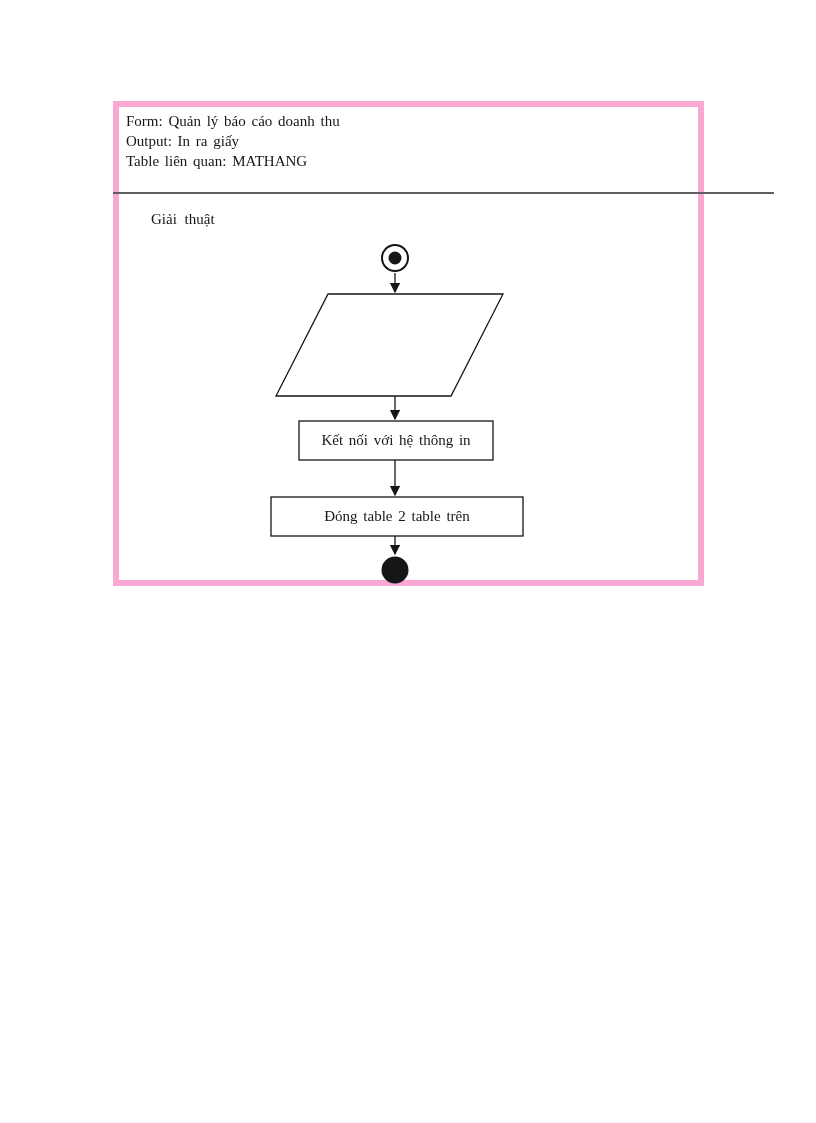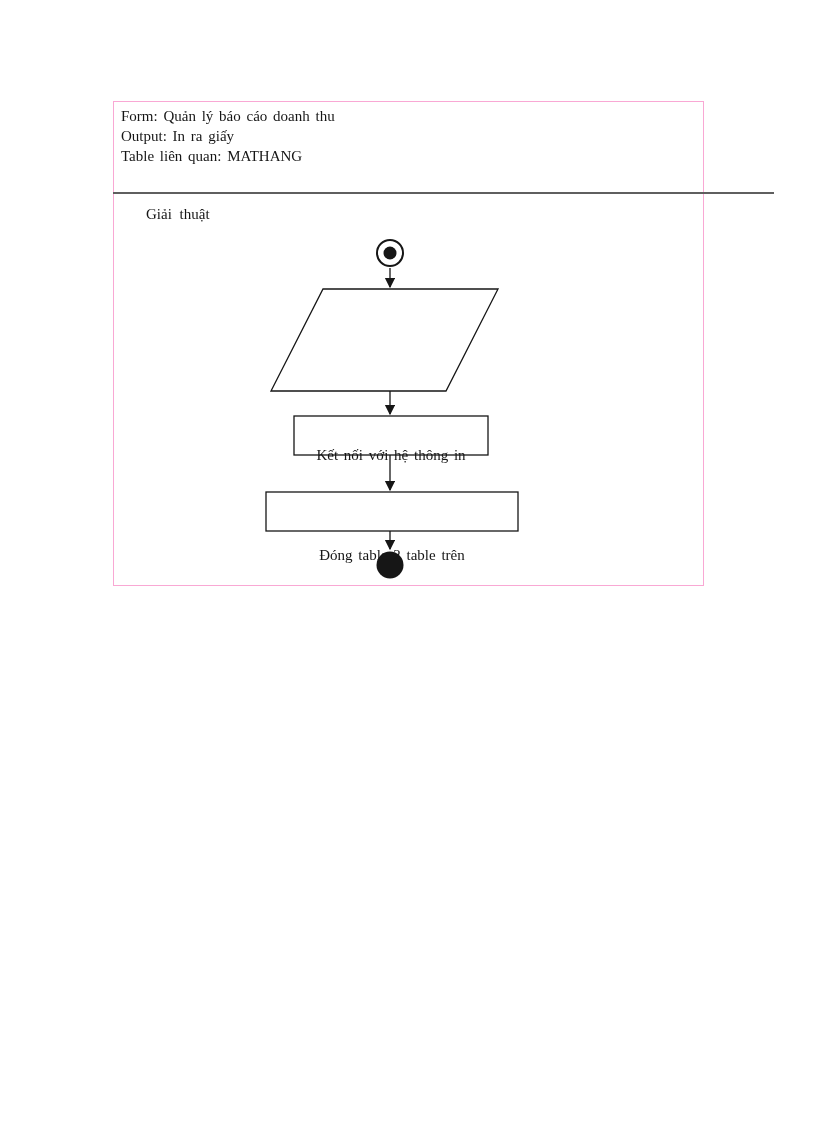--- a/index.html
+++ b/index.html
@@ -10,21 +10,21 @@
     color: #161616;
     position: relative;
     overflow: hidden;
   }
   .page { position: absolute; left: 0; top: 0; width: 816px; height: 1123px; background: #ffffff; }
 
   .spec-box {
     position: absolute;
     left: 113px; top: 101px;
     width: 591px; height: 485px;
-    border: 1px solid #f9a8d4;
+    border: 6px solid #f9a8d4;
     background: #ffffff;
   }
   .spec-header {
     position: absolute;
     left: 7px; top: 4px; right: 4px;
     font-size: 15px;
     line-height: 20px;
     word-spacing: 2px;
     white-space: nowrap;
   }
@@ -45,23 +45,23 @@
   .flow-svg { position: absolute; left: 0; top: 0; width: 589px; height: 483px; }
 
   .node-label {
     position: absolute;
     font-size: 15px;
     word-spacing: 2px;
     line-height: 21px;
   }
   .io-label { left: 223px; top: 206px; width: 142px; text-align: left; }
   .p1-label { left: 180px; top: 314px; width: 194px; height: 39px;
-              display: flex; align-items: center; justify-content: center; margin-top: 20px; }
+              display: flex; align-items: center; justify-content: center; }
   .p2-label { left: 152px; top: 390px; width: 252px; height: 39px;
-              display: flex; align-items: center; justify-content: center; margin-top: 44px; }
+              display: flex; align-items: center; justify-content: center; }
 </style>
 </head>
 <body>
 
 <div class="page">
 
   <div class="spec-box">
 
     <div class="spec-header">
       <div>Form: Quản lý báo cáo doanh thu</div>

